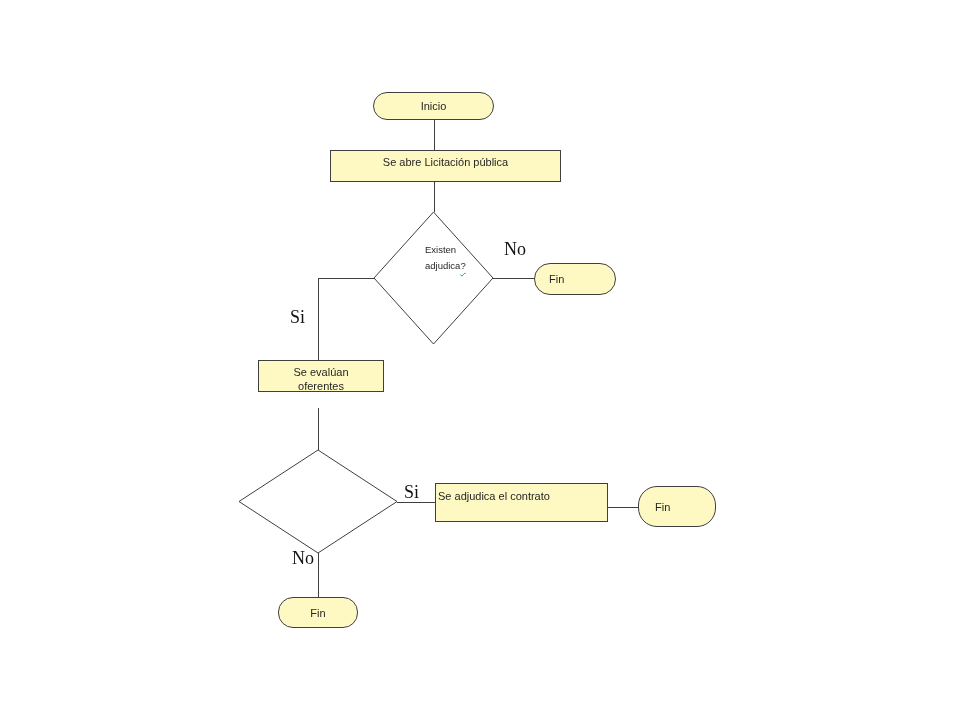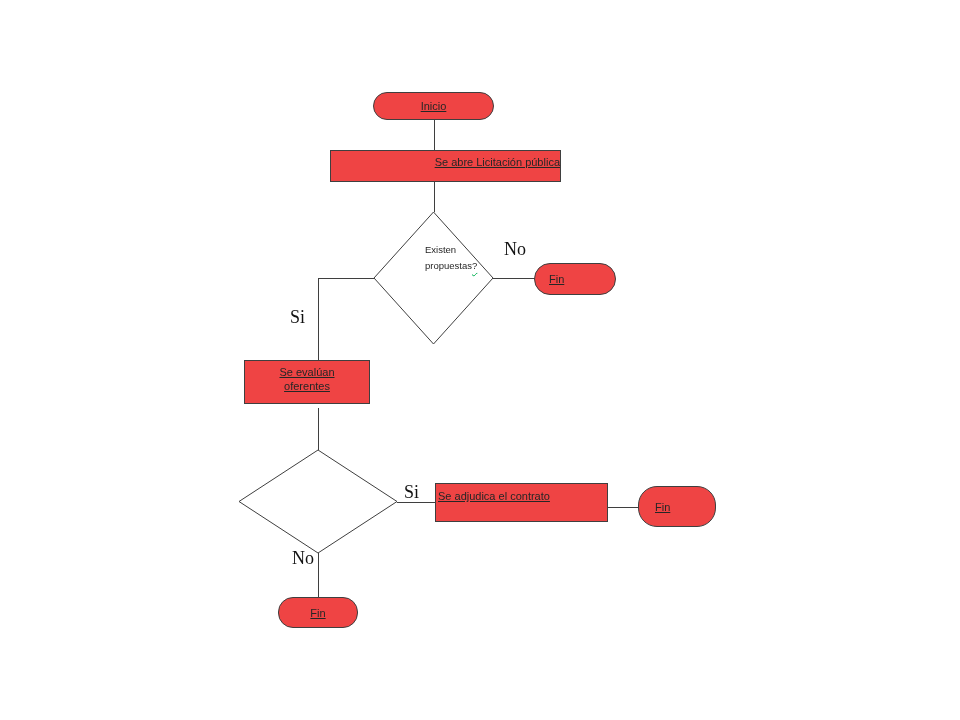--- a/index.html
+++ b/index.html
@@ -10,26 +10,26 @@
     width:960px;height:720px;background:var(--bg);
     font-family:"Liberation Sans", sans-serif;
   }
   .canvas{position:relative;width:960px;height:720px;overflow:hidden;background:var(--bg);}
   
   .conn{position:absolute;background:var(--stroke);}
   .conn.h{height:1px;}
   .conn.v{width:1px;}
   
   .shape{
-    position:absolute;box-sizing:border-box;background:#ef4444;
-    border:1px solid var(--stroke);color:var(--text);font-size:11px;text-decoration:underline;
+    position:absolute;box-sizing:border-box;background:#fef9c3;
+    border:1px solid var(--stroke);color:var(--text);font-size:11px;
   }
   .stadium{display:flex;align-items:center;justify-content:center;}
   .stadium.left-text{justify-content:flex-start;}
-  .rect.center-top{display:flex;justify-content:flex-end;padding-top:5px;text-align:center;}
+  .rect.center-top{display:flex;justify-content:center;padding-top:5px;text-align:center;}
   .rect.left-top{padding:6px 0 0 2px;}
   .rect.multiline{text-align:center;padding-top:4px;line-height:14px;}
   .diamond-svg{position:absolute;overflow:visible;}
   .diamond-svg polygon{fill:#ffffff;stroke:var(--stroke);stroke-width:1;}
   .dtext{position:absolute;color:var(--text);text-align:left;}
   .dtext.d1{font-size:9.5px;line-height:16px;margin-left:16px;}
   .dtext.d2{font-size:10.5px;line-height:15px;}
   .qmark{
     text-decoration-line:underline;
     text-decoration-style:wavy;
@@ -65,28 +65,28 @@
 
   <div class="shape rect center-top" style="left:330px;top:150px;width:231px;height:32px">
     <span>Se abre Licitación pública</span>
   </div>
 
   <svg class="diamond-svg" style="left:373px;top:211px" width="121" height="134">
     <polygon points="60.5,1 120,67 60.5,133 1,67"></polygon>
   </svg>
   <div class="dtext d1" style="left:409px;top:242px;width:60px">
     <div>Existen</div>
-    <div><span>propuestas</span><span class="qmark">?</span></div>
+    <div><span>adjudica</span><span class="qmark">?</span></div>
   </div>
 
   <div class="shape stadium left-text" style="left:534px;top:263px;width:82px;height:32px;border-radius:16px;padding-left:14px">
     <span>Fin</span>
   </div>
 
-  <div class="shape rect multiline" style="left:244px;top:360px;width:126px;height:44px">
+  <div class="shape rect multiline" style="left:258px;top:360px;width:126px;height:32px">
     <div>Se evalúan</div>
     <div>oferentes</div>
   </div>
 
   <svg class="diamond-svg" style="left:238px;top:449px" width="160" height="105">
     <polygon points="80,1 159,52.5 80,104 1,52.5"></polygon>
   </svg>
 
   <div class="shape rect left-top" style="left:435px;top:483px;width:173px;height:39px">
     <span>Se adjudica el contrato</span>

